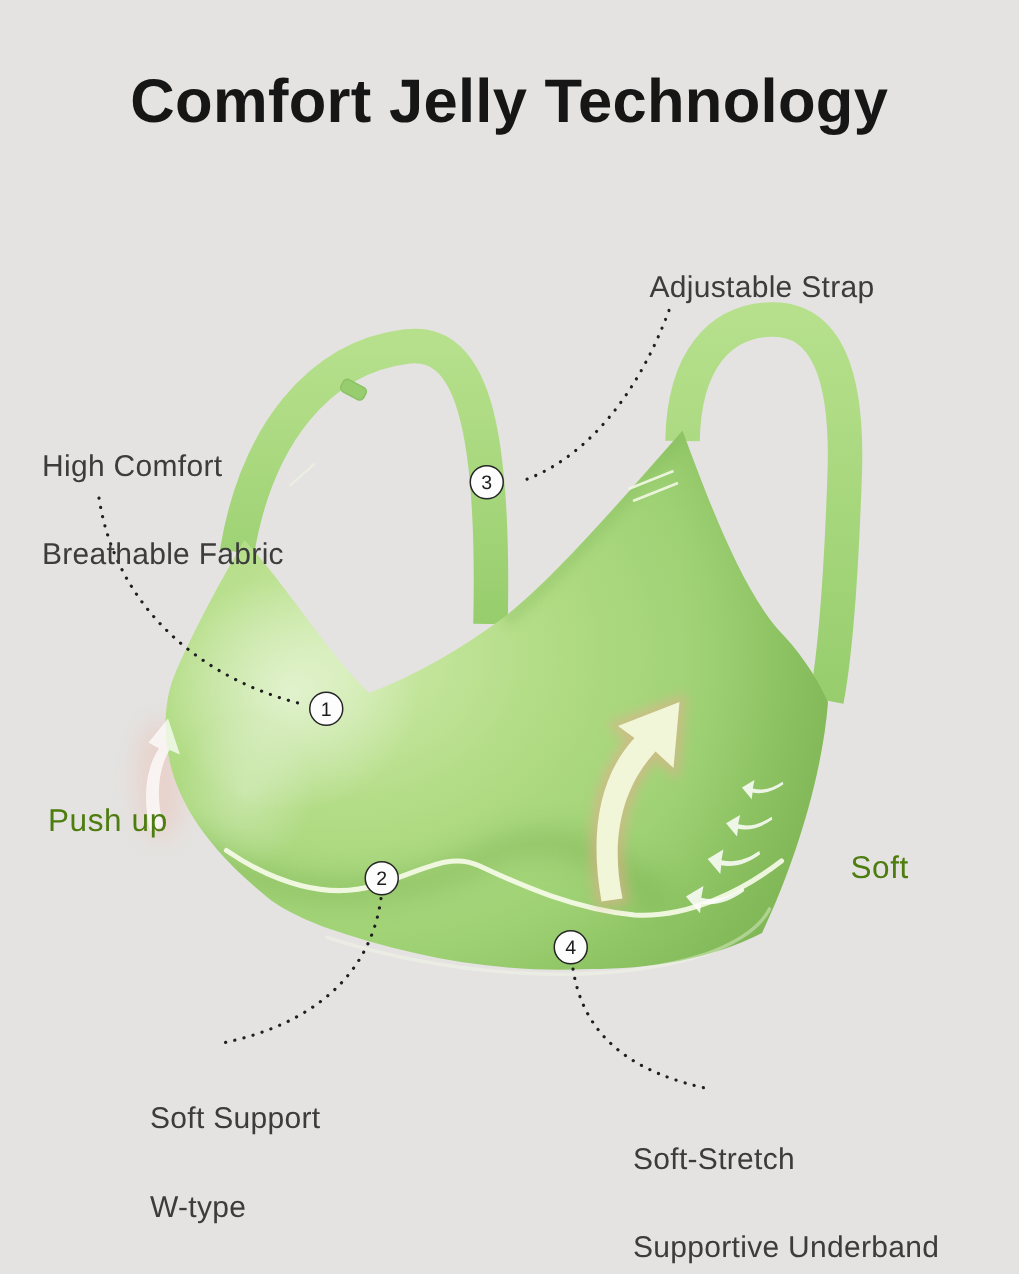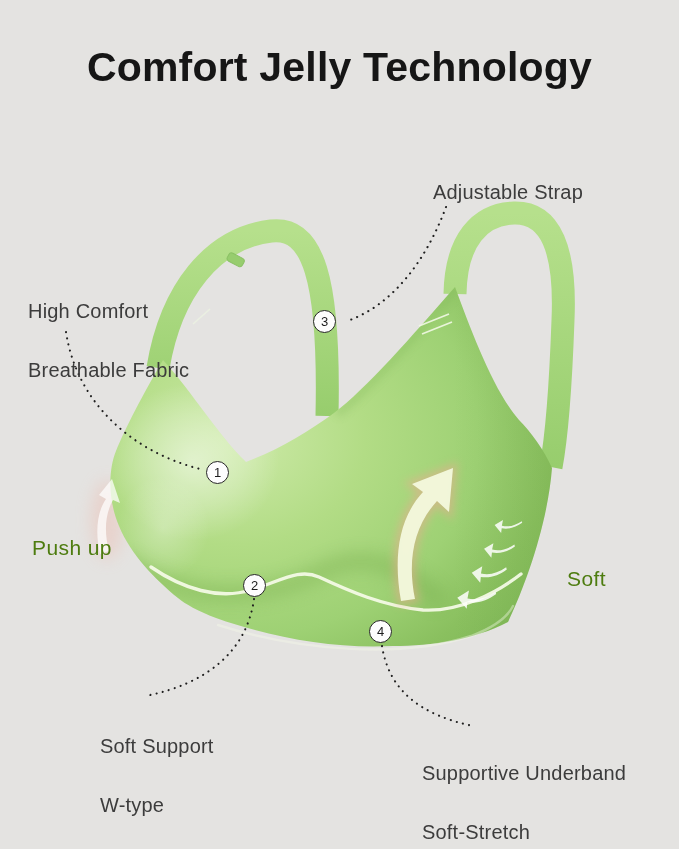--- a/index.html
+++ b/index.html
@@ -143,22 +143,22 @@
     <span>High Comfort</span>
     <span>Breathable Fabric</span>
   </div>
 
   <div class="lbl" style="left:97px;top:700px;">
     <span>Soft Support</span>
     <span>W-type</span>
   </div>
 
   <div class="lbl" style="left:419px;top:727px;">
+    <span>Soft-Stretch</span>
     <span>Supportive Underband</span>
-    <span>Soft-Stretch</span>
   </div>
 
   <div class="pink" style="left:29px;top:536px;">Push up</div>
   <div class="pink" style="left:536px;top:567px;margin-left:28px;">Soft</div>
 
   <div class="marker" style="left:203px;top:461px;">
     <span>1</span>
   </div>
   <div class="marker" style="left:240px;top:574px;">
     <span>2</span>

